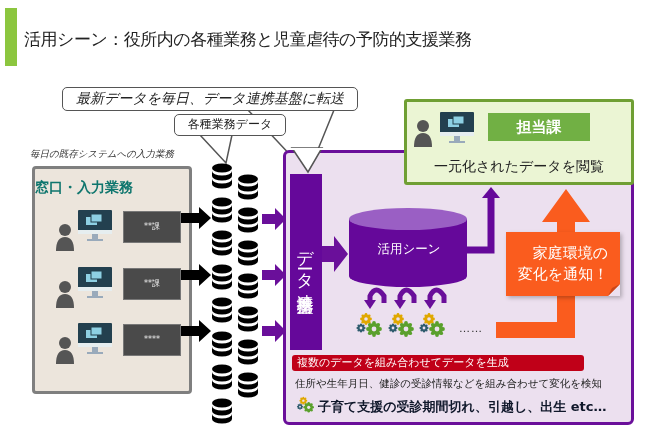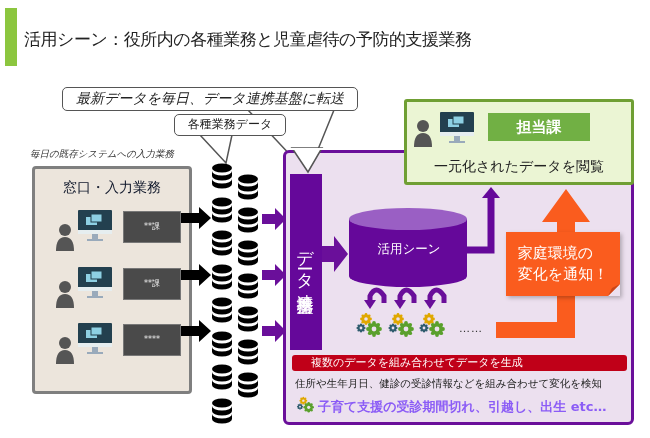--- a/index.html
+++ b/index.html
@@ -10,49 +10,49 @@
   #accent-bar { left: 5px; top: 8px; width: 12px; height: 58px; background: #8cc63f; }
   #page-title { left: 24px; top: 28px; font-size: 17px; color: #222; letter-spacing: -0.5px; white-space: nowrap; }
 
   .callout { border: 1.5px solid #555; border-radius: 5px; background: #fff; text-align: center; white-space: nowrap; color: #222; }
   #callout-main { left: 62px; top: 87px; width: 296px; height: 24px; font-size: 14px; line-height: 21px; font-style: italic; }
   #callout-sub { left: 137px; top: 114px; width: 112px; height: 22px; font-size: 12px; line-height: 19px; margin-left: 37px; }
 
   #input-label { left: 30px; top: 148px; font-size: 9.5px; color: #333; white-space: nowrap; font-style: italic; }
 
   #input-panel { left: 32px; top: 166px; width: 160px; height: 228px; background: #ece5dc; border: 3px solid #7f7f7f; border-radius: 4px; }
-  #input-panel-title { left: 0; top: 10px; width: 100%; text-align: center; font-size: 14px; color: #0f172a; }
+  #input-panel-title { left: 0; top: 10px; width: 100%; font-size: 14px; color: #0f766e; font-weight: bold; }
 
   .station { position: absolute; left: 0; width: 100%; height: 44px; }
   .person { position: absolute; left: 20px; top: 14px; width: 20px; height: 28px; }
   .monitor { position: absolute; left: 42px; top: 0; width: 36px; height: 34px; }
   .office-box { position: absolute; left: 88px; top: 2px; width: 58px; height: 32px; background: #4a4a4a; border: 1px solid #777; color: #eee; font-size: 8px; text-align: center; line-height: 30px; }
 
   .black-arrow { position: absolute; width: 30px; height: 22px; }
   .purple-arrow { position: absolute; width: 24px; height: 22px; }
 
   .db { position: absolute; width: 22px; height: 26px; }
 
   #purple-container { left: 283px; top: 150px; width: 351px; height: 275px; background: #ece0ef; border: 3px solid #6a0f9a; border-radius: 6px; }
   #platform { left: 290px; top: 174px; width: 32px; height: 176px; background: #65089a; color: #fff; font-size: 17px; writing-mode: vertical-rl; text-orientation: upright; display: flex; align-items: center; justify-content: center; letter-spacing: 1px; }
 
   #cylinder-text { left: 350px; top: 240px; width: 118px; text-align: center; color: #fff; font-size: 12.5px; line-height: 17px; }
 
   #green-panel { left: 404px; top: 99px; width: 230px; height: 86px; background: #ebf5d4; border: 3px solid #6f9f33; border-radius: 3px; }
   #dept-badge { left: 488px; top: 113px; width: 102px; height: 28px; background: #71b044; color: #fff; font-size: 15px; text-align: center; line-height: 28px; font-weight: bold; }
   #green-panel-text { left: 404px; top: 158px; width: 230px; text-align: center; font-size: 14px; color: #222; }
 
-  #notice { left: 506px; top: 232px; width: 114px; height: 64px; background: #fa5c1e; color: #fff; font-size: 15px; line-height: 21px; text-align: left; display: flex; align-items: center; justify-content: center; box-shadow: 2px 2px 4px rgba(0,0,0,0.25); }
+  #notice { left: 506px; top: 232px; width: 114px; height: 64px; background: #fa5c1e; color: #fff; font-size: 15px; line-height: 21px; text-align: right; display: flex; align-items: center; justify-content: center; box-shadow: 2px 2px 4px rgba(0,0,0,0.25); }
 
   #ellipsis { left: 459px; top: 322px; font-size: 11px; color: #333; letter-spacing: 1px; }
 
-  #red-banner { left: 292px; top: 355px; width: 335px; height: 16px; background: #c00018; border-radius: 3px; color: #fff; font-size: 11px; line-height: 16px; padding-left: 19px; white-space: nowrap; }
+  #red-banner { left: 292px; top: 355px; width: 292px; height: 16px; background: #c00018; border-radius: 3px; color: #fff; font-size: 11px; line-height: 16px; padding-left: 5px; white-space: nowrap; }
   #detect-text { left: 295px; top: 377px; font-size: 10.5px; color: #222; white-space: nowrap; text-align: center; }
   #examples-row { left: 296px; top: 396px; white-space: nowrap; display: flex; align-items: center; }
-  #examples-text { font-size: 13px; font-weight: bold; color: #8b5cf6; margin-left: 2px; text-align: center; }
+  #examples-text { font-size: 13px; font-weight: bold; color: #0f172a; margin-left: 2px; text-align: center; }
 </style>
 </head>
 <body>
 
 <div id="accent-bar" class="abs"></div>
 <div id="page-title" class="abs">活用シーン：役所内の各種業務と児童虐待の予防的支援業務</div>
 
 <svg class="abs" style="left:0;top:0;" width="650" height="438">
 
   <polygon points="248,110 308,174 334,110" fill="#fff" stroke="#555" stroke-width="1.5"></polygon>

